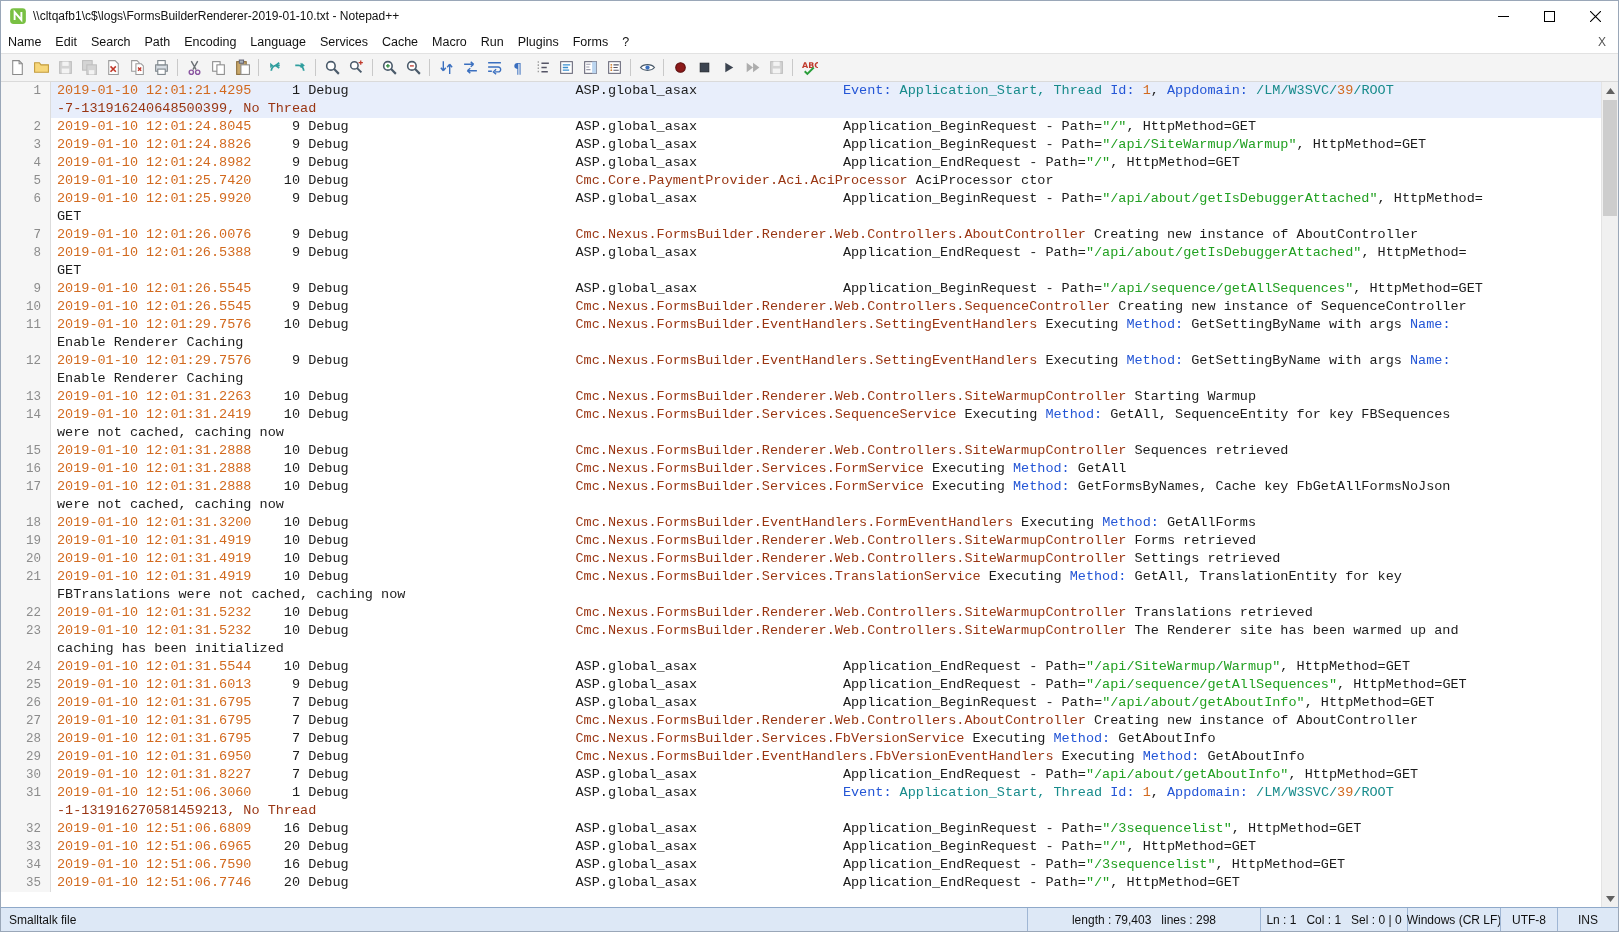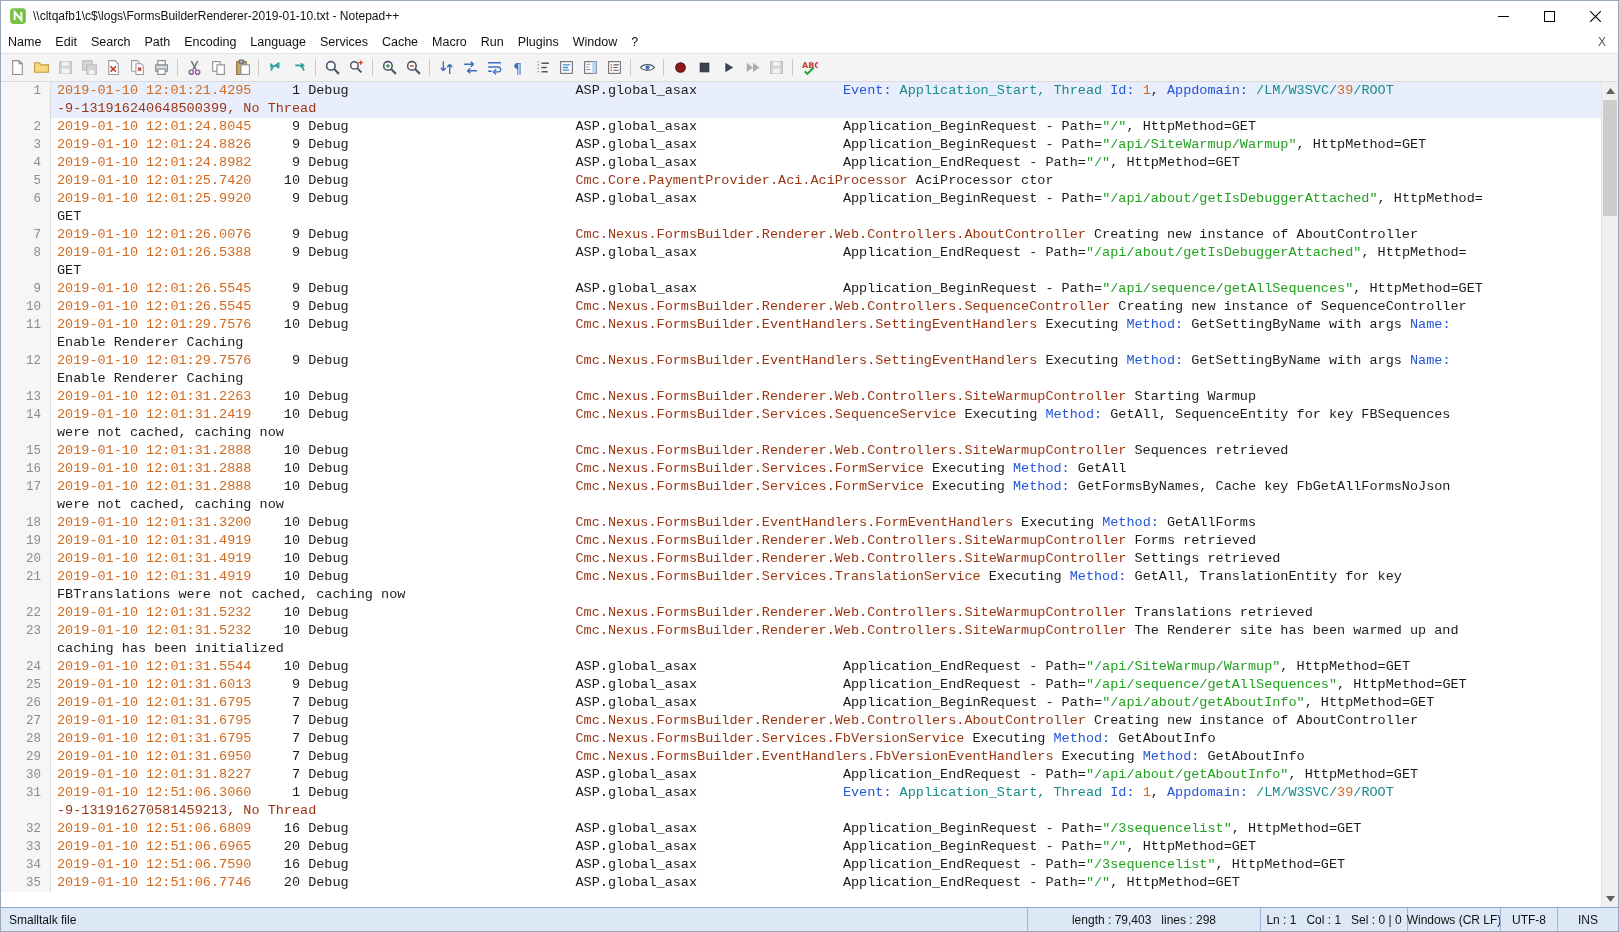--- a/index.html
+++ b/index.html
@@ -91,21 +91,21 @@
       <div class="menu-item">Edit</div>
       <div class="menu-item">Search</div>
       <div class="menu-item">Path</div>
       <div class="menu-item">Encoding</div>
       <div class="menu-item">Language</div>
       <div class="menu-item">Services</div>
       <div class="menu-item">Cache</div>
       <div class="menu-item">Macro</div>
       <div class="menu-item">Run</div>
       <div class="menu-item">Plugins</div>
-      <div class="menu-item">Window</div>
+      <div class="menu-item">Forms</div>
       <div class="menu-item">?</div>
       <div class="menu-close">X</div>
     </div>
 
   <div class="toolbar">
       <div class="tb-btn">
         <span style="display: flex;">
           <svg viewBox="0 0 16 16" width="17" height="17">
             <path d="M3.5 1.5h6l3 3v10h-9z" fill="#fff" stroke="#8a8a8a"></path>
             <path d="M9.5 1.5v3h3" fill="none" stroke="#8a8a8a"></path>
@@ -370,21 +370,21 @@
             <path d="M3.5 11.5l2.5 2.5 6-6" fill="none" stroke="#2a9e3a" stroke-width="1.8"></path>
           </svg>
         </span>
       </div>
     </div>
 
 
   <div class="editor">
     <div class="lines">
         <div class="row hl"><div class="ln">1</div><div class="code"><span style="color: rgb(210, 105, 30);">2019-01-10 12:01:21.4295</span><span style="color: rgb(28, 28, 28);">     1 </span><span style="color: rgb(28, 28, 28);">Debug</span><span style="color: rgb(28, 28, 28);">                            </span><span style="color: rgb(28, 28, 28);">ASP.global_asax</span><span style="color: rgb(28, 28, 28);">                  </span><span style="color: rgb(36, 86, 214);">Event: </span><span style="color: rgb(23, 139, 139);">Application_Start, Thread </span><span style="color: rgb(36, 86, 214);">Id: </span><span style="color: rgb(210, 105, 30);">1</span><span style="color: rgb(28, 28, 28);">, </span><span style="color: rgb(36, 86, 214);">Appdomain: </span><span style="color: rgb(23, 139, 139);">/LM/W3SVC/</span><span style="color: rgb(210, 105, 30);">39</span><span style="color: rgb(23, 139, 139);">/ROOT</span></div></div>
-        <div class="row hl"><div class="ln"></div><div class="code"><span style="color: rgb(153, 53, 18);">-9-131916240648500399, No Thread</span></div></div>
+        <div class="row hl"><div class="ln"></div><div class="code"><span style="color: rgb(153, 53, 18);">-7-131916240648500399, No Thread</span></div></div>
         <div class="row"><div class="ln">2</div><div class="code"><span style="color: rgb(210, 105, 30);">2019-01-10 12:01:24.8045</span><span style="color: rgb(28, 28, 28);">     9 </span><span style="color: rgb(28, 28, 28);">Debug</span><span style="color: rgb(28, 28, 28);">                            </span><span style="color: rgb(28, 28, 28);">ASP.global_asax</span><span style="color: rgb(28, 28, 28);">                  </span><span style="color: rgb(28, 28, 28);">Application_BeginRequest - Path=</span><span style="color: rgb(34, 160, 34);">"/"</span><span style="color: rgb(28, 28, 28);">, HttpMethod=GET</span></div></div>
         <div class="row"><div class="ln">3</div><div class="code"><span style="color: rgb(210, 105, 30);">2019-01-10 12:01:24.8826</span><span style="color: rgb(28, 28, 28);">     9 </span><span style="color: rgb(28, 28, 28);">Debug</span><span style="color: rgb(28, 28, 28);">                            </span><span style="color: rgb(28, 28, 28);">ASP.global_asax</span><span style="color: rgb(28, 28, 28);">                  </span><span style="color: rgb(28, 28, 28);">Application_BeginRequest - Path=</span><span style="color: rgb(34, 160, 34);">"/api/SiteWarmup/Warmup"</span><span style="color: rgb(28, 28, 28);">, HttpMethod=GET</span></div></div>
         <div class="row"><div class="ln">4</div><div class="code"><span style="color: rgb(210, 105, 30);">2019-01-10 12:01:24.8982</span><span style="color: rgb(28, 28, 28);">     9 </span><span style="color: rgb(28, 28, 28);">Debug</span><span style="color: rgb(28, 28, 28);">                            </span><span style="color: rgb(28, 28, 28);">ASP.global_asax</span><span style="color: rgb(28, 28, 28);">                  </span><span style="color: rgb(28, 28, 28);">Application_EndRequest - Path=</span><span style="color: rgb(34, 160, 34);">"/"</span><span style="color: rgb(28, 28, 28);">, HttpMethod=GET</span></div></div>
         <div class="row"><div class="ln">5</div><div class="code"><span style="color: rgb(210, 105, 30);">2019-01-10 12:01:25.7420</span><span style="color: rgb(28, 28, 28);">    10 </span><span style="color: rgb(28, 28, 28);">Debug</span><span style="color: rgb(28, 28, 28);">                            </span><span style="color: rgb(153, 53, 18);">Cmc.Core.PaymentProvider.Aci.AciProcessor</span><span style="color: rgb(28, 28, 28);"> </span><span style="color: rgb(28, 28, 28);">AciProcessor ctor</span></div></div>
         <div class="row"><div class="ln">6</div><div class="code"><span style="color: rgb(210, 105, 30);">2019-01-10 12:01:25.9920</span><span style="color: rgb(28, 28, 28);">     9 </span><span style="color: rgb(28, 28, 28);">Debug</span><span style="color: rgb(28, 28, 28);">                            </span><span style="color: rgb(28, 28, 28);">ASP.global_asax</span><span style="color: rgb(28, 28, 28);">                  </span><span style="color: rgb(28, 28, 28);">Application_BeginRequest - Path=</span><span style="color: rgb(34, 160, 34);">"/api/about/getIsDebuggerAttached"</span><span style="color: rgb(28, 28, 28);">, HttpMethod=</span></div></div>
         <div class="row"><div class="ln"></div><div class="code"><span style="color: rgb(28, 28, 28);">GET</span></div></div>
         <div class="row"><div class="ln">7</div><div class="code"><span style="color: rgb(210, 105, 30);">2019-01-10 12:01:26.0076</span><span style="color: rgb(28, 28, 28);">     9 </span><span style="color: rgb(28, 28, 28);">Debug</span><span style="color: rgb(28, 28, 28);">                            </span><span style="color: rgb(153, 53, 18);">Cmc.Nexus.FormsBuilder.Renderer.Web.Controllers.AboutController</span><span style="color: rgb(28, 28, 28);"> </span><span style="color: rgb(28, 28, 28);">Creating new instance of AboutController</span></div></div>
         <div class="row"><div class="ln">8</div><div class="code"><span style="color: rgb(210, 105, 30);">2019-01-10 12:01:26.5388</span><span style="color: rgb(28, 28, 28);">     9 </span><span style="color: rgb(28, 28, 28);">Debug</span><span style="color: rgb(28, 28, 28);">                            </span><span style="color: rgb(28, 28, 28);">ASP.global_asax</span><span style="color: rgb(28, 28, 28);">                  </span><span style="color: rgb(28, 28, 28);">Application_EndRequest - Path=</span><span style="color: rgb(34, 160, 34);">"/api/about/getIsDebuggerAttached"</span><span style="color: rgb(28, 28, 28);">, HttpMethod=</span></div></div>
         <div class="row"><div class="ln"></div><div class="code"><span style="color: rgb(28, 28, 28);">GET</span></div></div>
         <div class="row"><div class="ln">9</div><div class="code"><span style="color: rgb(210, 105, 30);">2019-01-10 12:01:26.5545</span><span style="color: rgb(28, 28, 28);">     9 </span><span style="color: rgb(28, 28, 28);">Debug</span><span style="color: rgb(28, 28, 28);">                            </span><span style="color: rgb(28, 28, 28);">ASP.global_asax</span><span style="color: rgb(28, 28, 28);">                  </span><span style="color: rgb(28, 28, 28);">Application_BeginRequest - Path=</span><span style="color: rgb(34, 160, 34);">"/api/sequence/getAllSequences"</span><span style="color: rgb(28, 28, 28);">, HttpMethod=GET</span></div></div>
@@ -409,21 +409,21 @@
         <div class="row"><div class="ln">23</div><div class="code"><span style="color: rgb(210, 105, 30);">2019-01-10 12:01:31.5232</span><span style="color: rgb(28, 28, 28);">    10 </span><span style="color: rgb(28, 28, 28);">Debug</span><span style="color: rgb(28, 28, 28);">                            </span><span style="color: rgb(153, 53, 18);">Cmc.Nexus.FormsBuilder.Renderer.Web.Controllers.SiteWarmupController</span><span style="color: rgb(28, 28, 28);"> </span><span style="color: rgb(28, 28, 28);">The Renderer site has been warmed up and</span></div></div>
         <div class="row"><div class="ln"></div><div class="code"><span style="color: rgb(28, 28, 28);">caching has been initialized</span></div></div>
         <div class="row"><div class="ln">24</div><div class="code"><span style="color: rgb(210, 105, 30);">2019-01-10 12:01:31.5544</span><span style="color: rgb(28, 28, 28);">    10 </span><span style="color: rgb(28, 28, 28);">Debug</span><span style="color: rgb(28, 28, 28);">                            </span><span style="color: rgb(28, 28, 28);">ASP.global_asax</span><span style="color: rgb(28, 28, 28);">                  </span><span style="color: rgb(28, 28, 28);">Application_EndRequest - Path=</span><span style="color: rgb(34, 160, 34);">"/api/SiteWarmup/Warmup"</span><span style="color: rgb(28, 28, 28);">, HttpMethod=GET</span></div></div>
         <div class="row"><div class="ln">25</div><div class="code"><span style="color: rgb(210, 105, 30);">2019-01-10 12:01:31.6013</span><span style="color: rgb(28, 28, 28);">     9 </span><span style="color: rgb(28, 28, 28);">Debug</span><span style="color: rgb(28, 28, 28);">                            </span><span style="color: rgb(28, 28, 28);">ASP.global_asax</span><span style="color: rgb(28, 28, 28);">                  </span><span style="color: rgb(28, 28, 28);">Application_EndRequest - Path=</span><span style="color: rgb(34, 160, 34);">"/api/sequence/getAllSequences"</span><span style="color: rgb(28, 28, 28);">, HttpMethod=GET</span></div></div>
         <div class="row"><div class="ln">26</div><div class="code"><span style="color: rgb(210, 105, 30);">2019-01-10 12:01:31.6795</span><span style="color: rgb(28, 28, 28);">     7 </span><span style="color: rgb(28, 28, 28);">Debug</span><span style="color: rgb(28, 28, 28);">                            </span><span style="color: rgb(28, 28, 28);">ASP.global_asax</span><span style="color: rgb(28, 28, 28);">                  </span><span style="color: rgb(28, 28, 28);">Application_BeginRequest - Path=</span><span style="color: rgb(34, 160, 34);">"/api/about/getAboutInfo"</span><span style="color: rgb(28, 28, 28);">, HttpMethod=GET</span></div></div>
         <div class="row"><div class="ln">27</div><div class="code"><span style="color: rgb(210, 105, 30);">2019-01-10 12:01:31.6795</span><span style="color: rgb(28, 28, 28);">     7 </span><span style="color: rgb(28, 28, 28);">Debug</span><span style="color: rgb(28, 28, 28);">                            </span><span style="color: rgb(153, 53, 18);">Cmc.Nexus.FormsBuilder.Renderer.Web.Controllers.AboutController</span><span style="color: rgb(28, 28, 28);"> </span><span style="color: rgb(28, 28, 28);">Creating new instance of AboutController</span></div></div>
         <div class="row"><div class="ln">28</div><div class="code"><span style="color: rgb(210, 105, 30);">2019-01-10 12:01:31.6795</span><span style="color: rgb(28, 28, 28);">     7 </span><span style="color: rgb(28, 28, 28);">Debug</span><span style="color: rgb(28, 28, 28);">                            </span><span style="color: rgb(153, 53, 18);">Cmc.Nexus.FormsBuilder.Services.FbVersionService</span><span style="color: rgb(28, 28, 28);"> </span><span style="color: rgb(28, 28, 28);">Executing </span><span style="color: rgb(36, 86, 214);">Method: </span><span style="color: rgb(28, 28, 28);">GetAboutInfo</span></div></div>
         <div class="row"><div class="ln">29</div><div class="code"><span style="color: rgb(210, 105, 30);">2019-01-10 12:01:31.6950</span><span style="color: rgb(28, 28, 28);">     7 </span><span style="color: rgb(28, 28, 28);">Debug</span><span style="color: rgb(28, 28, 28);">                            </span><span style="color: rgb(153, 53, 18);">Cmc.Nexus.FormsBuilder.EventHandlers.FbVersionEventHandlers</span><span style="color: rgb(28, 28, 28);"> </span><span style="color: rgb(28, 28, 28);">Executing </span><span style="color: rgb(36, 86, 214);">Method: </span><span style="color: rgb(28, 28, 28);">GetAboutInfo</span></div></div>
         <div class="row"><div class="ln">30</div><div class="code"><span style="color: rgb(210, 105, 30);">2019-01-10 12:01:31.8227</span><span style="color: rgb(28, 28, 28);">     7 </span><span style="color: rgb(28, 28, 28);">Debug</span><span style="color: rgb(28, 28, 28);">                            </span><span style="color: rgb(28, 28, 28);">ASP.global_asax</span><span style="color: rgb(28, 28, 28);">                  </span><span style="color: rgb(28, 28, 28);">Application_EndRequest - Path=</span><span style="color: rgb(34, 160, 34);">"/api/about/getAboutInfo"</span><span style="color: rgb(28, 28, 28);">, HttpMethod=GET</span></div></div>
         <div class="row"><div class="ln">31</div><div class="code"><span style="color: rgb(210, 105, 30);">2019-01-10 12:51:06.3060</span><span style="color: rgb(28, 28, 28);">     1 </span><span style="color: rgb(28, 28, 28);">Debug</span><span style="color: rgb(28, 28, 28);">                            </span><span style="color: rgb(28, 28, 28);">ASP.global_asax</span><span style="color: rgb(28, 28, 28);">                  </span><span style="color: rgb(36, 86, 214);">Event: </span><span style="color: rgb(23, 139, 139);">Application_Start, Thread </span><span style="color: rgb(36, 86, 214);">Id: </span><span style="color: rgb(210, 105, 30);">1</span><span style="color: rgb(28, 28, 28);">, </span><span style="color: rgb(36, 86, 214);">Appdomain: </span><span style="color: rgb(23, 139, 139);">/LM/W3SVC/</span><span style="color: rgb(210, 105, 30);">39</span><span style="color: rgb(23, 139, 139);">/ROOT</span></div></div>
-        <div class="row"><div class="ln"></div><div class="code"><span style="color: rgb(153, 53, 18);">-9-131916270581459213, No Thread</span></div></div>
+        <div class="row"><div class="ln"></div><div class="code"><span style="color: rgb(153, 53, 18);">-1-131916270581459213, No Thread</span></div></div>
         <div class="row"><div class="ln">32</div><div class="code"><span style="color: rgb(210, 105, 30);">2019-01-10 12:51:06.6809</span><span style="color: rgb(28, 28, 28);">    16 </span><span style="color: rgb(28, 28, 28);">Debug</span><span style="color: rgb(28, 28, 28);">                            </span><span style="color: rgb(28, 28, 28);">ASP.global_asax</span><span style="color: rgb(28, 28, 28);">                  </span><span style="color: rgb(28, 28, 28);">Application_BeginRequest - Path=</span><span style="color: rgb(34, 160, 34);">"/3sequencelist"</span><span style="color: rgb(28, 28, 28);">, HttpMethod=GET</span></div></div>
         <div class="row"><div class="ln">33</div><div class="code"><span style="color: rgb(210, 105, 30);">2019-01-10 12:51:06.6965</span><span style="color: rgb(28, 28, 28);">    20 </span><span style="color: rgb(28, 28, 28);">Debug</span><span style="color: rgb(28, 28, 28);">                            </span><span style="color: rgb(28, 28, 28);">ASP.global_asax</span><span style="color: rgb(28, 28, 28);">                  </span><span style="color: rgb(28, 28, 28);">Application_BeginRequest - Path=</span><span style="color: rgb(34, 160, 34);">"/"</span><span style="color: rgb(28, 28, 28);">, HttpMethod=GET</span></div></div>
         <div class="row"><div class="ln">34</div><div class="code"><span style="color: rgb(210, 105, 30);">2019-01-10 12:51:06.7590</span><span style="color: rgb(28, 28, 28);">    16 </span><span style="color: rgb(28, 28, 28);">Debug</span><span style="color: rgb(28, 28, 28);">                            </span><span style="color: rgb(28, 28, 28);">ASP.global_asax</span><span style="color: rgb(28, 28, 28);">                  </span><span style="color: rgb(28, 28, 28);">Application_EndRequest - Path=</span><span style="color: rgb(34, 160, 34);">"/3sequencelist"</span><span style="color: rgb(28, 28, 28);">, HttpMethod=GET</span></div></div>
         <div class="row"><div class="ln">35</div><div class="code"><span style="color: rgb(210, 105, 30);">2019-01-10 12:51:06.7746</span><span style="color: rgb(28, 28, 28);">    20 </span><span style="color: rgb(28, 28, 28);">Debug</span><span style="color: rgb(28, 28, 28);">                            </span><span style="color: rgb(28, 28, 28);">ASP.global_asax</span><span style="color: rgb(28, 28, 28);">                  </span><span style="color: rgb(28, 28, 28);">Application_EndRequest - Path=</span><span style="color: rgb(34, 160, 34);">"/"</span><span style="color: rgb(28, 28, 28);">, HttpMethod=GET</span></div></div>
       </div>
     <div class="vscroll">
       <div class="vs-btn">
         <svg width="9" height="6" viewBox="0 0 9 6">
             <path d="M4.5 0L9 6H0z" fill="#606060"></path>
           </svg>

